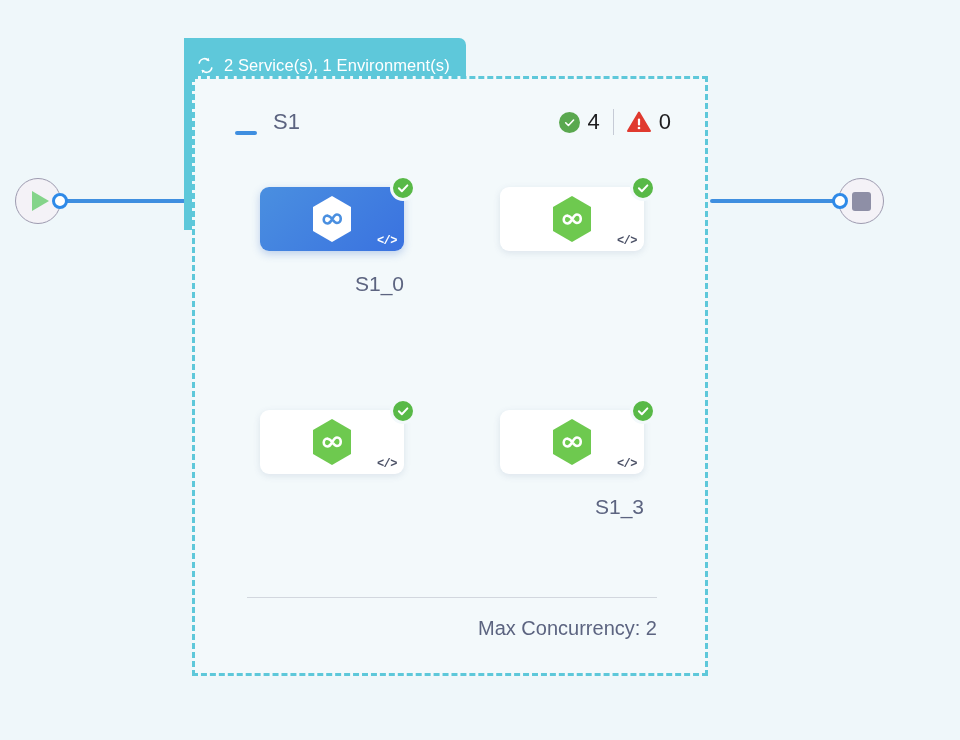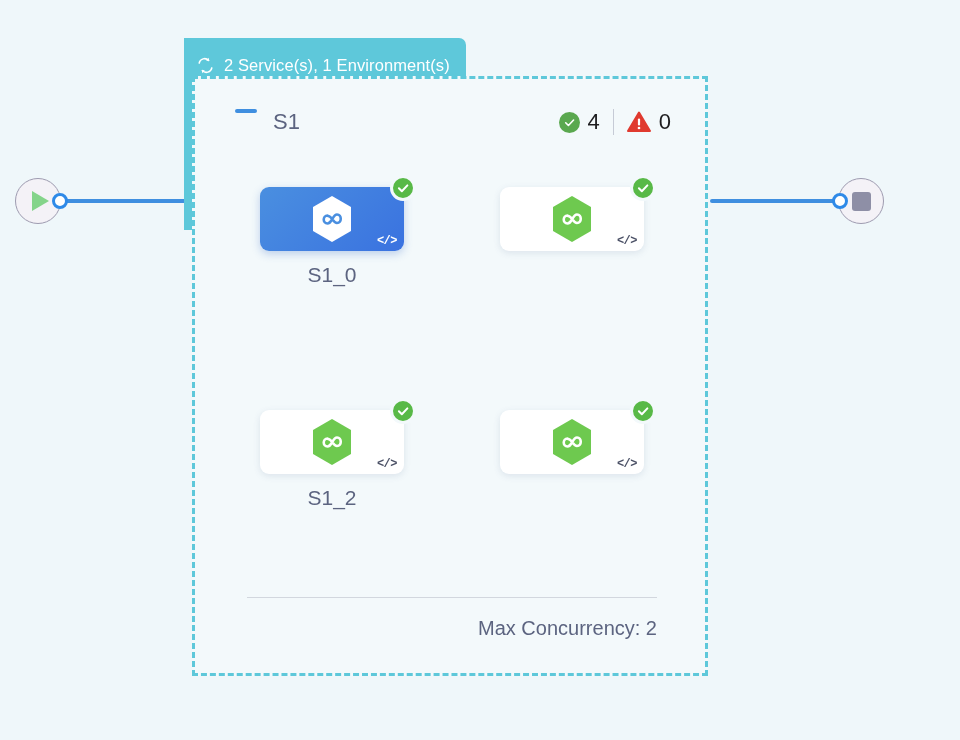--- a/index.html
+++ b/index.html
@@ -83,21 +83,21 @@
     font-size: 16.5px;
     white-space: nowrap;
   }
   #group-tab .tab-text { letter-spacing: .1px; }
 
   
   #service-header {
     position: absolute;
     left: 40px; top: 30px;
     width: 436px;
-    display: flex; align-items: flex-start;
+    display: flex; align-items: flex-end;
   }
   .collapse-dash {
     width: 22px; height: 4px;
     background: #3f8fe0;
     border-radius: 2px;
     margin-right: 16px;
   }
   #service-name {
     font-size: 22px;
     color: #5c6480;
@@ -152,22 +152,22 @@
     right: 7px; bottom: 3px;
     font-size: 12px;
     font-family: "Liberation Mono", monospace;
     font-weight: bold;
     letter-spacing: -.5px;
   }
   .card.selected .code-icon { color: #ffffff; }
   .card.plain   .code-icon { color: #4b5166; }
 
   .node-label {
-    margin-top: 12px;
-    text-align: center;
+    margin-top: 21px;
+    text-align: right;
     width: 144px;
     font-size: 21px;
     color: #5c6480;
   }
 
   
   #footer-divider {
     position: absolute;
     left: 52px; top: 518px;
     width: 410px; height: 1px;
@@ -279,35 +279,35 @@
           <path d="M22 1 L41 12 L41 36 L22 47 L3 36 L3 12 Z" fill="#6ec94f"></path>
           <path d="M17.5 20.5 C12.5 20.5 12.5 28.5 17.5 28.5 C22 28.5 22.5 19.5 27 19.5 C32 19.5 32 28 27 28 C23 28 22 21 18 21" fill="none" stroke="#ffffff" stroke-width="2.6" stroke-linecap="round"></path>
         </svg>
         <span class="badge">
           <svg width="14" height="14" viewBox="0 0 24 24">
             <path d="M5 12.5 L10 17.5 L19.5 7.5" fill="none" stroke="#ffffff" stroke-width="3.4" stroke-linecap="round" stroke-linejoin="round"></path>
           </svg>
         </span>
         <span class="code-icon">&lt;/&gt;</span>
       </div>
-      <div class="node-label">S1_2</div>
     </div>
 
     <div class="node-cell" style="left:305px; top:331px;">
       <div class="card plain">
         <svg class="hexlogo" viewBox="0 0 44 48">
           <path d="M22 1 L41 12 L41 36 L22 47 L3 36 L3 12 Z" fill="#6ec94f"></path>
           <path d="M17.5 20.5 C12.5 20.5 12.5 28.5 17.5 28.5 C22 28.5 22.5 19.5 27 19.5 C32 19.5 32 28 27 28 C23 28 22 21 18 21" fill="none" stroke="#ffffff" stroke-width="2.6" stroke-linecap="round"></path>
         </svg>
         <span class="badge">
           <svg width="14" height="14" viewBox="0 0 24 24">
             <path d="M5 12.5 L10 17.5 L19.5 7.5" fill="none" stroke="#ffffff" stroke-width="3.4" stroke-linecap="round" stroke-linejoin="round"></path>
           </svg>
         </span>
         <span class="code-icon">&lt;/&gt;</span>
       </div>
+      <div class="node-label">S1_3</div>
     </div>
 
     <div id="footer-divider"></div>
     <div id="max-concurrency">Max Concurrency: 2</div>
   </div>
 
 </div>
 
 </body></html>

